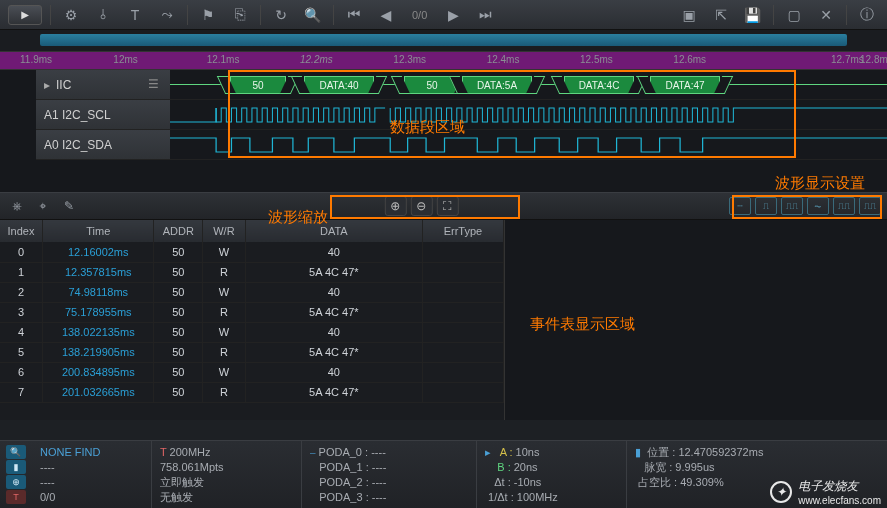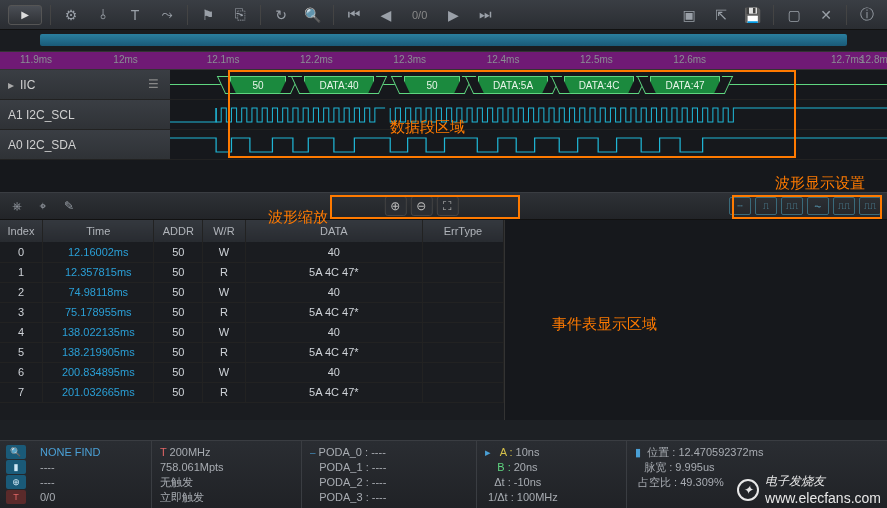--- a/index.html
+++ b/index.html
@@ -80,20 +80,21 @@
   }
   .channel-row {
     height: 30px;
     background: linear-gradient(#3a3e44, #2f3236);
     border-bottom: 1px solid #222;
     display: flex; align-items: center;
     padding: 0 8px;
     color: #d0d0d0;
     font-size: 12px;
     position: relative;
+    margin-left: 36px;
   }
   .channel-row.iic::before {
     content: "▸"; margin-right: 6px; color: #aaa;
   }
   .channel-row .gear {
     position: absolute; right: 6px; top: 7px;
     width: 16px; height: 16px;
     color: #888; font-size: 12px;
   }
   .wave-canvas {
@@ -320,21 +321,21 @@
 </div>
 
 <div class="overview">
   <div class="track"></div>
 </div>
 
 <div class="ruler" id="ruler">
     <span style="left: 20px;">11.9ms</span>
     <span style="left: 113.333px;">12ms</span>
     <span style="left: 206.667px;">12.1ms</span>
-    <span style="left: 300px;">12.2ms</span>
+    <span style="left: 300px; font-style: italic;">12.2ms</span>
     <span style="left: 393.333px;">12.3ms</span>
     <span style="left: 486.667px;">12.4ms</span>
     <span style="left: 580px;">12.5ms</span>
     <span style="left: 673.333px;">12.6ms</span>
     <span style="left: 785px; margin-left: 46px;">12.7ms</span>
     <span style="left: 860px;">12.8ms</span>
   </div>
 
 <div class="waveform-area">
   <div class="channel-labels">
@@ -349,21 +350,21 @@
       <span>A0 I2C_SDA</span>
     </div>
   </div>
   <div class="wave-canvas">
     <div class="wave-row" id="decoded-row">
 
     <div style="position: absolute; left: 0px; right: 0px; top: 14px; border-top: 1.5px solid rgb(95, 214, 128);"></div>
         <div class="eye" style="left: 60px; width: 56px;">50</div>
         <div class="eye" style="left: 134px; width: 70px;">DATA:40</div>
         <div class="eye" style="left: 234px; width: 56px;">50</div>
-        <div class="eye" style="left: 308px; width: 70px;">DATA:5A</div>
+        <div class="eye" style="left: 292px; width: 70px;">DATA:5A</div>
         <div class="eye" style="left: 394px; width: 70px;">DATA:4C</div>
         <div class="eye" style="left: 480px; width: 70px;">DATA:47</div>
       </div>
     <div class="wave-row">
       <div class="digital">
         <svg viewBox="0 0 700 18" preserveAspectRatio="none">
           <path d="M0 16 L45 16 L45 2" stroke="#1fb6d6" fill="none" stroke-width="1.2"></path>
           <g stroke="#1fb6d6" fill="none" stroke-width="1">
 
             <path d="M45 2 L45 16 L50 16 L50 2 L55 2 L55 16 L60 16 L60 2 L65 2 L65 16 L70 16 L70 2 L75 2 L75 16 L80 16 L80 2 L85 2 L85 16 L90 16 L90 2 L95 2 L95 16 L100 16 L100 2 L105 2 L105 16 L110 16 L110 2 L115 2 L115 16 L120 16 L120 2 L125 2 L125 16 L130 16 L130 2 L135 2 L135 16 L140 16 L140 2 L145 2 L145 16 L150 16 L150 2 L155 2 L155 16 L160 16 L160 2 L165 2 L165 16 L170 16 L170 2 L175 2 L175 16 L180 16 L180 2 L185 2 L185 16 L190 16 L190 2 L195 2 L195 16 L200 16 L200 2 L210 2"></path>
@@ -495,22 +496,22 @@
   </div>
   <div class="col" style="width:120px">
     <div class="row"><span class="hl-b">NONE FIND</span></div>
     <div class="row">----</div>
     <div class="row">----</div>
     <div class="row">0/0</div>
   </div>
   <div class="col" style="width:150px">
     <div class="row"><span class="hl-r">T</span> <span>200MHz</span></div>
     <div class="row">758.061Mpts</div>
+    <div class="row">立即触发</div>
     <div class="row">无触发</div>
-    <div class="row">立即触发</div>
   </div>
   <div class="col" style="width:175px">
     <div class="row"><span class="hl-b">⎯</span> <span>PODA_0 :</span> <span>----</span></div>
     <div class="row">&nbsp;&nbsp;&nbsp;<span>PODA_1 :</span> <span>----</span></div>
     <div class="row">&nbsp;&nbsp;&nbsp;<span>PODA_2 :</span> <span>----</span></div>
     <div class="row">&nbsp;&nbsp;&nbsp;<span>PODA_3 :</span> <span>----</span></div>
   </div>
   <div class="col" style="width:150px">
     <div class="row"><span class="hl-b">▸</span> &nbsp;&nbsp;<span class="hl-y">A :</span> <span>10ns</span></div>
     <div class="row">&nbsp;&nbsp;&nbsp;&nbsp;<span class="hl-g">B :</span> <span>20ns</span></div>
@@ -527,21 +528,21 @@
 
 <div class="anno-box" style="left:228px;top:70px;width:568px;height:88px"></div>
 <div class="anno-text" style="left:390px;top:118px">数据段区域</div>
 
 <div class="anno-box" style="left:330px;top:195px;width:190px;height:24px"></div>
 <div class="anno-text" style="left:268px;top:208px">波形缩放</div>
 
 <div class="anno-box" style="left:732px;top:195px;width:150px;height:24px"></div>
 <div class="anno-text" style="left:775px;top:174px">波形显示设置</div>
 
-<div class="anno-text" style="left:552px;top:315px">事件表显示区域</div>
+<div class="anno-text" style="left:530px;top:315px">事件表显示区域</div>
 
 <div class="watermark">
   <div class="logo">✦</div>
   <div>
     <div>电子发烧友</div>
-    <div style="font-size:14px;font-style:normal">www.elecfans.com</div>
+    <div style="font-size:10px;font-style:normal">www.elecfans.com</div>
   </div>
 </div>
 
 </body></html>

